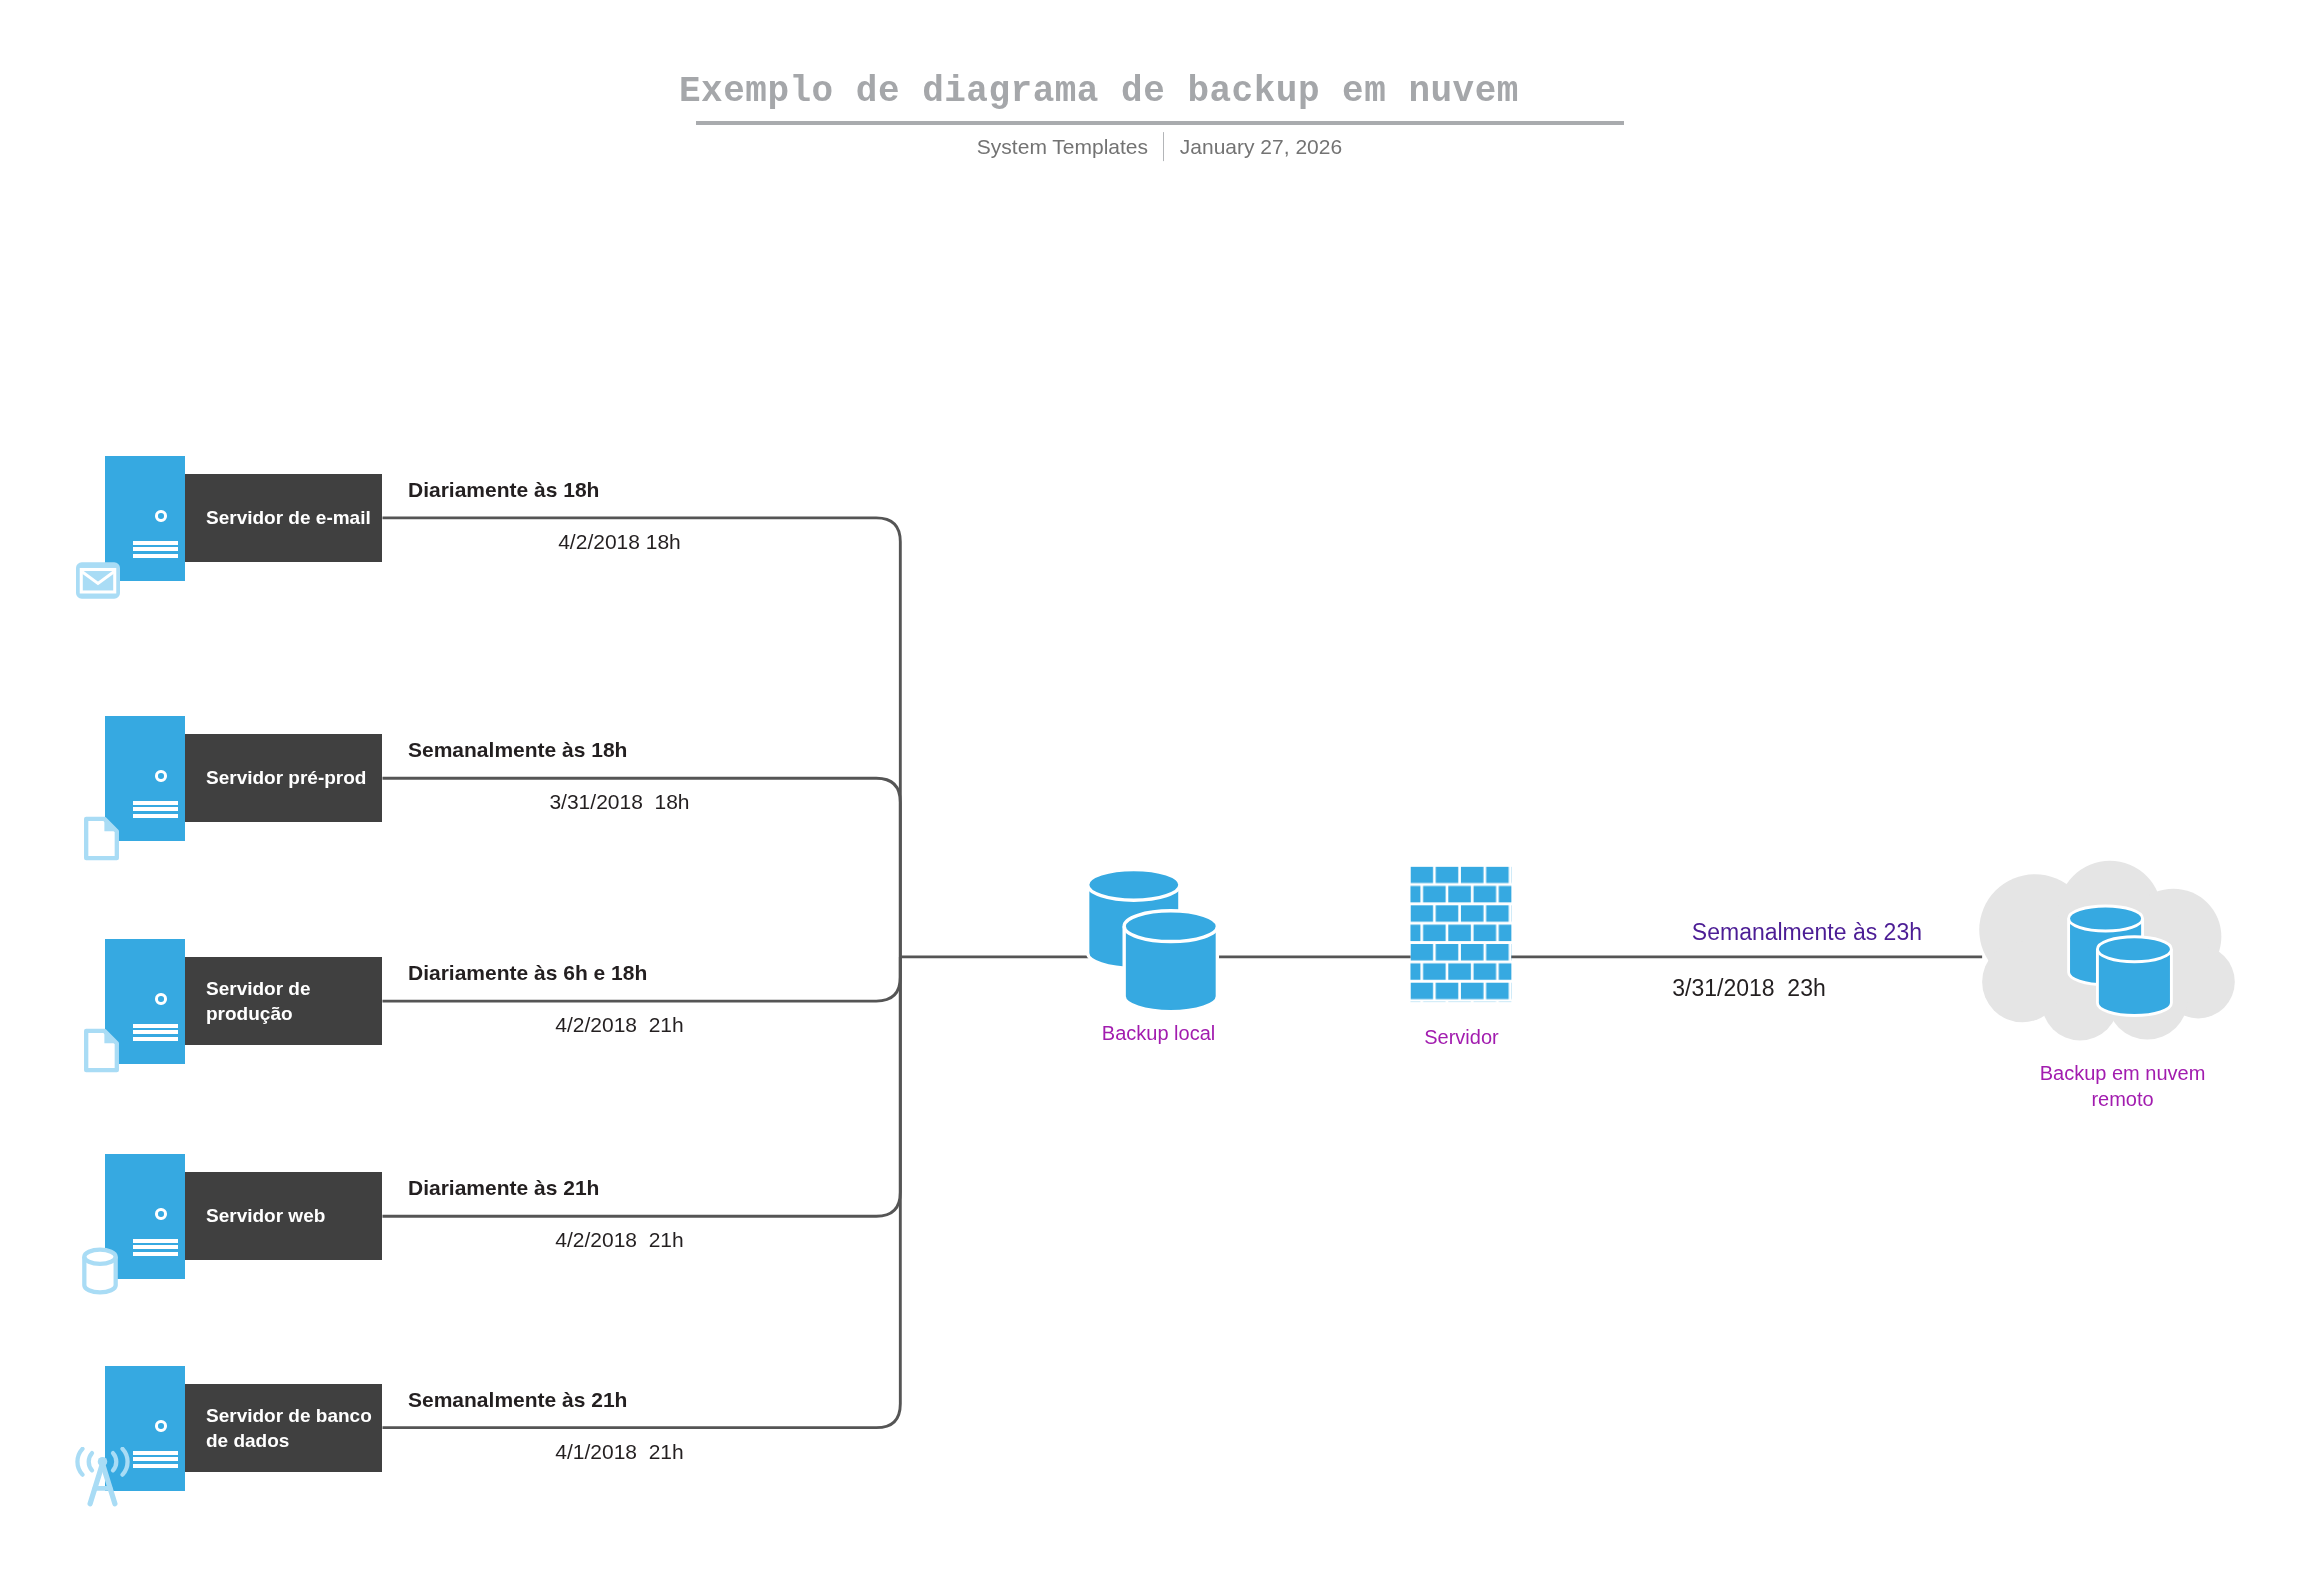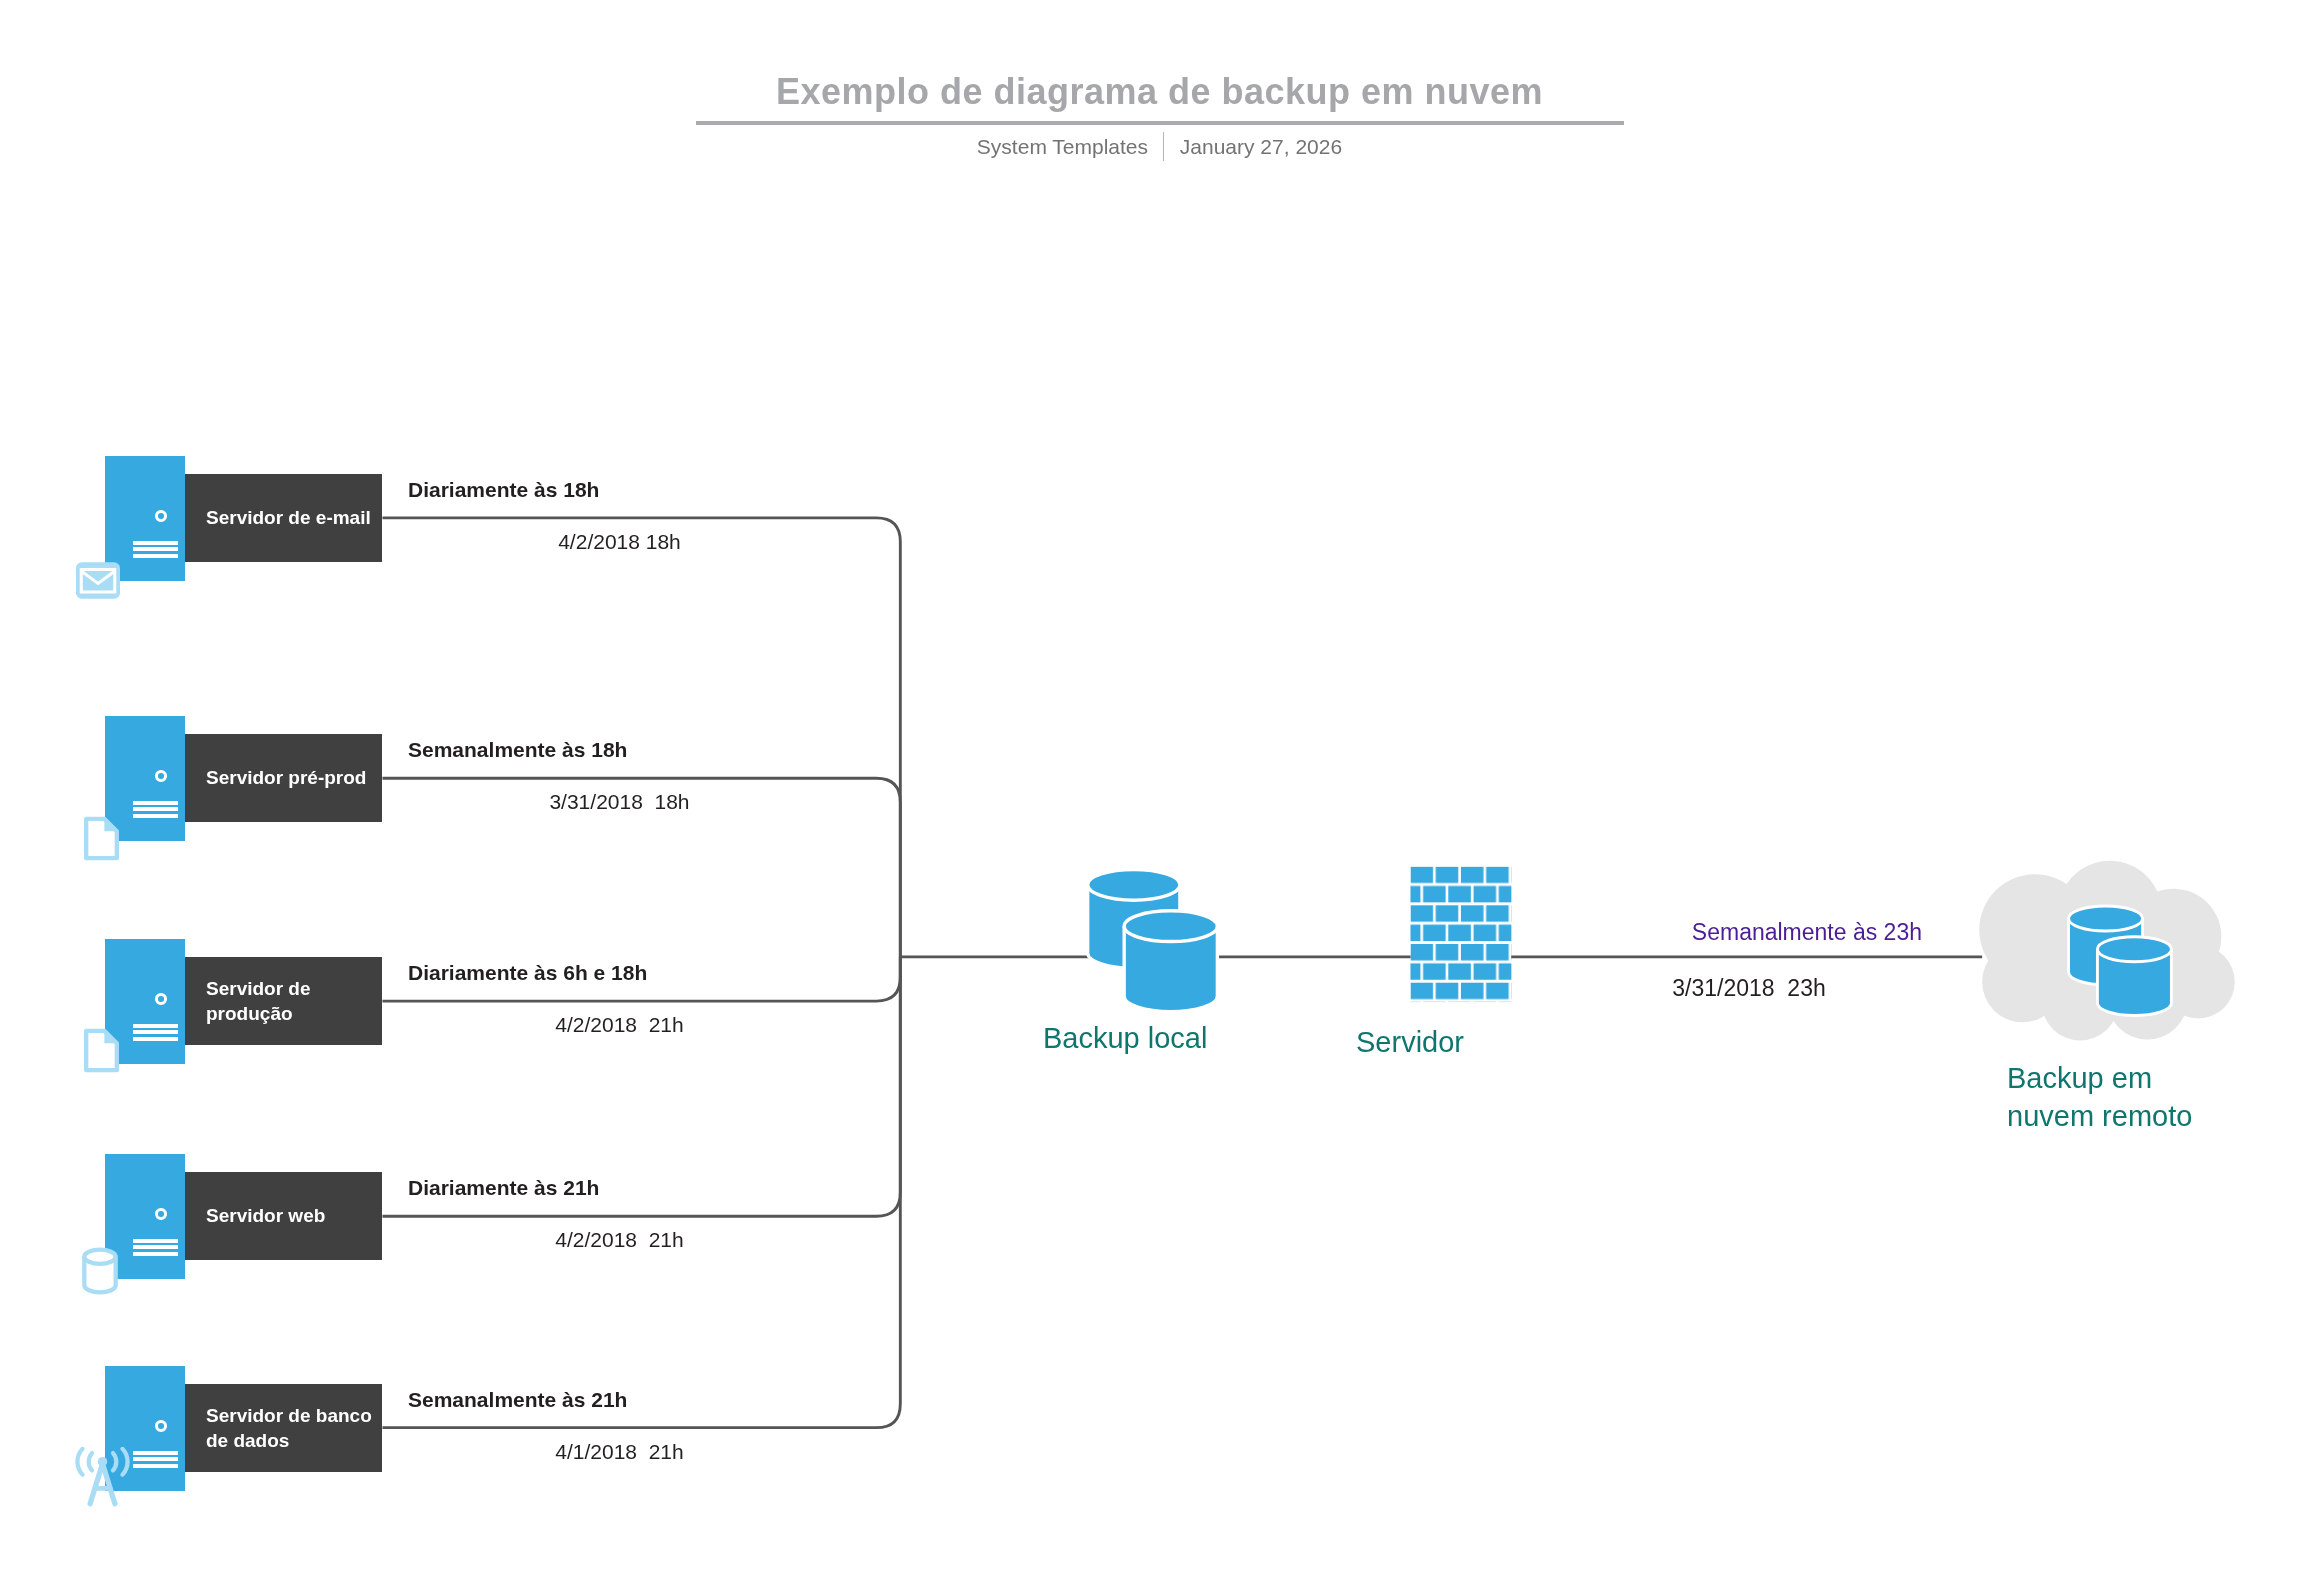--- a/index.html
+++ b/index.html
@@ -1,21 +1,21 @@
 <!DOCTYPE html>
 <html><head>
 <meta charset="utf-8">
 <style>
   html,body{margin:0;padding:0;background:#fff;}
   #stage{position:relative;width:2306px;height:1591px;background:#fff;overflow:hidden;
          font-family:"Liberation Sans",sans-serif;color:#2b2b2b;}
 
   
-  .hdr-title{position:absolute;left:679px;top:71px;width:961px;text-align:center;
-             font-size:36px;font-weight:bold;color:#a5a7aa;letter-spacing:0.5px;}
+  .hdr-title{position:absolute;left:679px;top:71px;width:961px;
+             font-size:36px;font-weight:bold;color:#a5a7aa;letter-spacing:0.5px;font-family:Liberation Mono, monospace;}
   .hdr-rule{position:absolute;left:696px;top:121px;width:928px;height:3.8px;background:#a9abae;}
   .hdr-sub{position:absolute;left:679px;top:134px;width:961px;text-align:center;
            font-size:21px;color:#737373;}
   .hdr-sub .sep{display:inline-block;vertical-align:middle;height:29px;margin:0 15.4px;
                 border-left:1.9px solid #b3b5b8;transform:translateY(-1.9px);}
 
   
   #wires{position:absolute;left:0;top:0;z-index:0;}
 
   
@@ -31,21 +31,21 @@
   .tower .bar{position:absolute;left:28px;width:45px;height:3.8px;background:#fff;}
   .tower .b1{top:85px;} .tower .b2{top:91px;} .tower .b3{top:98px;}
   .badge{position:absolute;line-height:0;}
 
   .sched{position:absolute;left:408px;width:423px;top:calc(var(--cy) - 40px);text-align:left;
          font-size:21px;font-weight:bold;color:#231f20;white-space:pre;}
   .date{position:absolute;left:408px;width:423px;top:calc(var(--cy) + 11.5px);text-align:center;
         font-size:21px;color:#231f20;white-space:pre;}
 
   
-  .nodelabel{position:absolute;font-size:29px;color:#0f766e;line-height:1.3;}
+  .nodelabel{position:absolute;text-align:center;font-size:20px;color:#a21caf;line-height:1.3;}
   #lbl-backup-local{left:1043px;top:1020px;width:231px;}
   #lbl-firewall{left:1356px;top:1024px;width:211px;}
   #lbl-cloud{left:2007px;top:1060px;width:231px;}
   #cloud-sched{position:absolute;left:1576px;top:919px;width:346px;text-align:right;
                font-size:23px;color:#4c1d95;white-space:pre;}
   #cloud-date{position:absolute;left:1576px;top:967px;width:346px;text-align:center;
               font-size:23px;color:#231f20;white-space:pre;margin-top:8px;}
 </style>
 </head>
 <body>

